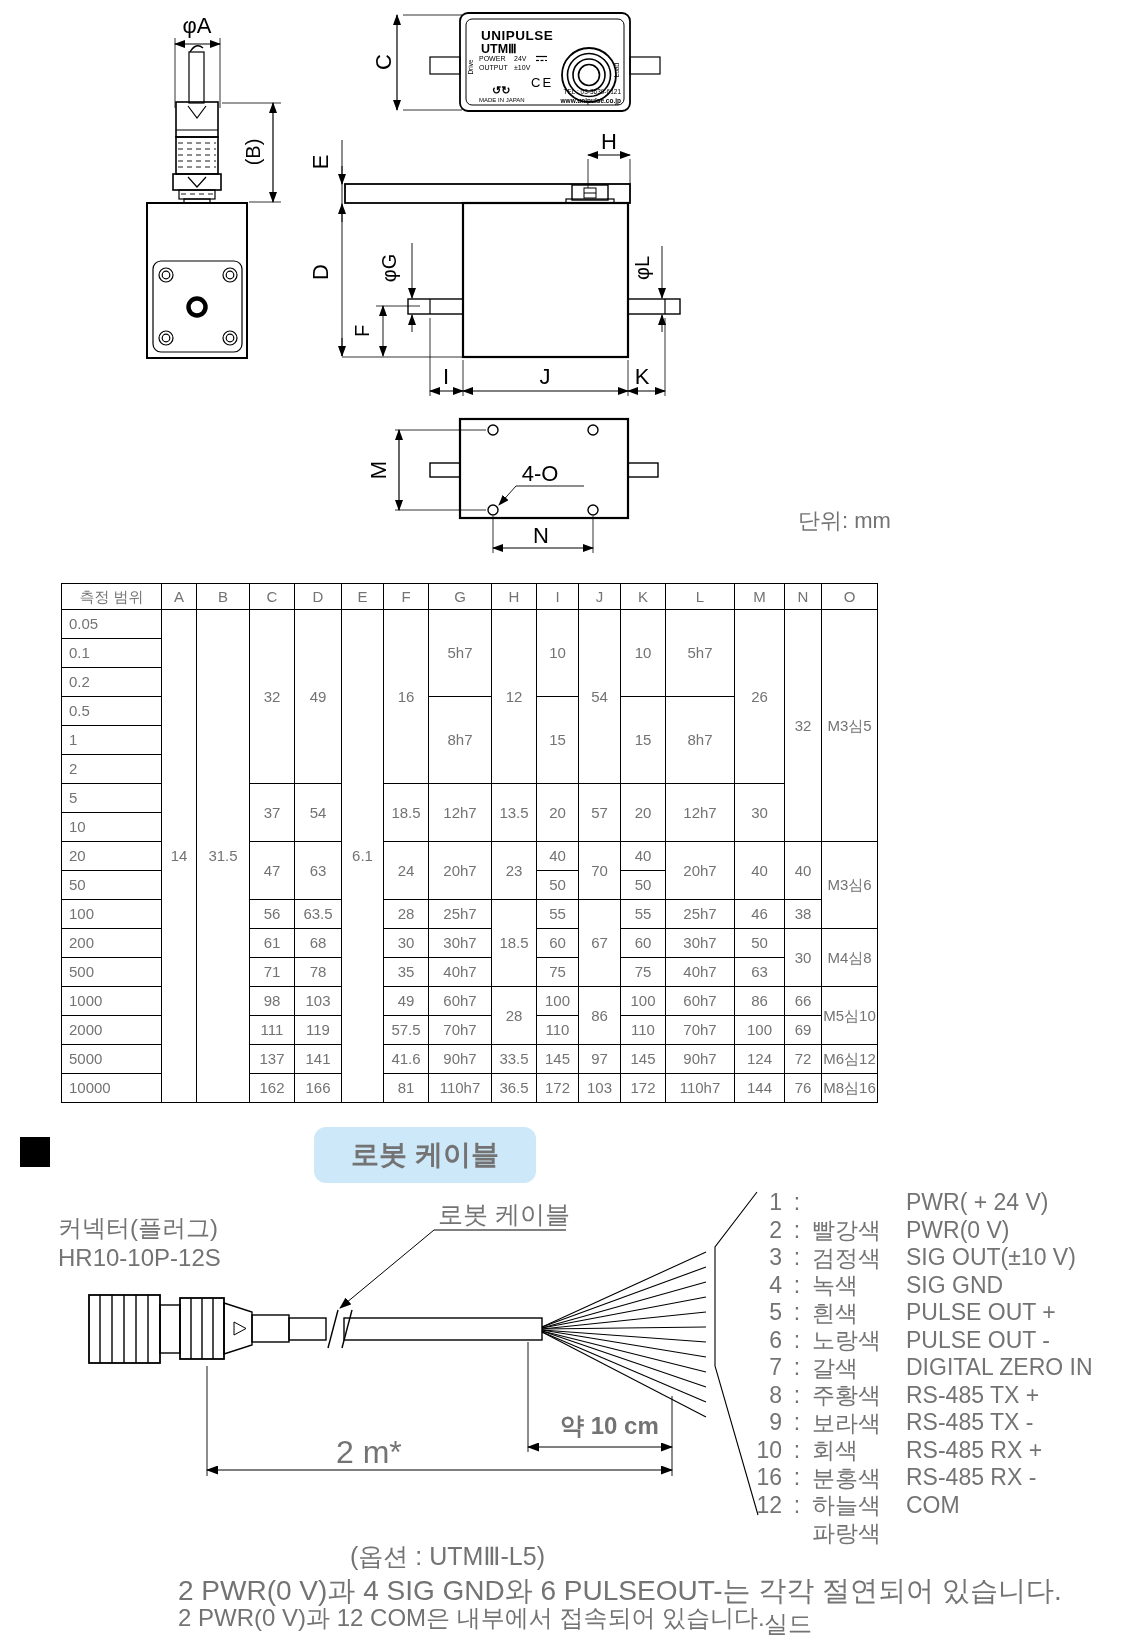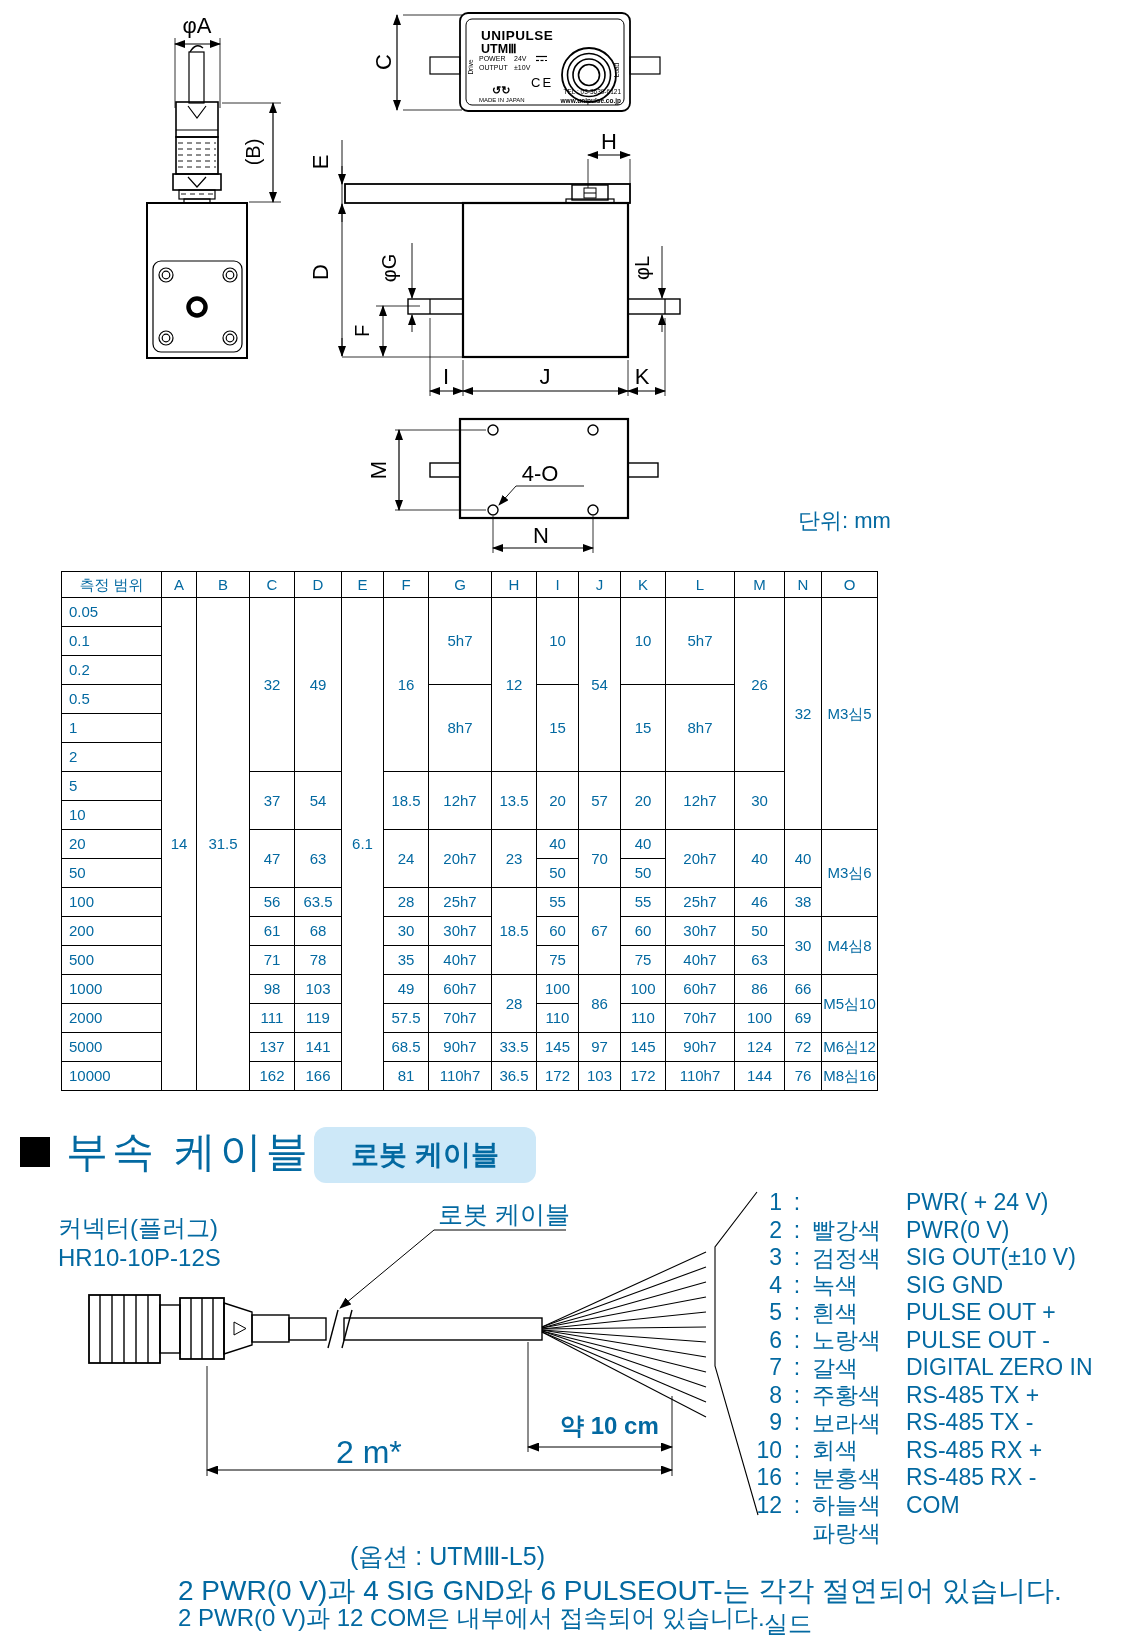--- a/index.html
+++ b/index.html
@@ -1,17 +1,17 @@
 <!DOCTYPE html>
 <html><head>
 <meta charset="utf-8">
 <style>
   html,body{margin:0;padding:0;background:#fff;}
   #page{position:relative;width:1138px;height:1636px;background:#fff;overflow:hidden;
-        font-family:"Liberation Sans",sans-serif;color:#0369a1;}
+        font-family:"Liberation Sans",sans-serif;color:#737373;}
   .abs{position:absolute;}
   svg text{font-family:"Liberation Sans",sans-serif;fill:#000;}
   
   #dimtable{border-collapse:collapse;table-layout:fixed;background:#fff;}
   #dimtable td,#dimtable th{border:1.5px solid #000;text-align:center;vertical-align:middle;
      font-size:15px;font-weight:normal;padding:0;height:28px;line-height:1.05;overflow:hidden;}
   #dimtable th{height:25px;}
   #dimtable td.range{text-align:left;padding-left:7px;}
   
   .wrow{display:flex;height:27.5px;line-height:27.5px;font-size:23px;white-space:nowrap;}
@@ -188,21 +188,21 @@
       <line x1="593" y1="516" x2="593" y2="553" stroke-width="0.8"></line>
       <line x1="493" y1="548" x2="593" y2="548" marker-start="url(#as)" marker-end="url(#ae)"></line>
     </g>
     <text x="386" y="470" font-size="22" text-anchor="middle" transform="rotate(-90 386 470)">M</text>
     <text x="540" y="481" font-size="22" text-anchor="middle">4-O</text>
     <text x="541" y="543" font-size="22" text-anchor="middle">N</text>
   </svg>
 
   <div class="abs" style="left:798px;top:506px;font-size:22px;">단위: mm</div>
 
-  <table id="dimtable" class="abs" style="left:61px;top:571px;padding-left:41px;">
+  <table id="dimtable" class="abs" style="left:61px;top:583px;padding-left:41px;">
     <colgroup>
       <col style="width:100px">
         <col style="width:35px">
         <col style="width:53px">
         <col style="width:45px">
       <col style="width:47px">
         <col style="width:42px">
         <col style="width:45px">
         <col style="width:63px">
       <col style="width:45px">
@@ -370,21 +370,21 @@
           <td>110</td>
           <td>110</td>
           <td>70h7</td>
           <td>100</td>
           <td>69</td>
         </tr>
         <tr>
           <td class="range">5000</td>
           <td>137</td>
           <td>141</td>
-          <td>68.5</td>
+          <td>41.6</td>
           <td>90h7</td>
           <td>33.5</td>
           <td>145</td>
           <td>97</td>
           <td>145</td>
           <td>90h7</td>
           <td>124</td>
           <td>72</td>
           <td>M6심12</td>
         </tr>
@@ -400,21 +400,20 @@
           <td>172</td>
           <td>110h7</td>
           <td>144</td>
           <td>76</td>
           <td>M8심16</td>
         </tr>
       </tbody>
   </table>
 
   <div class="abs" style="left:20px;top:1137px;width:30px;height:30px;background:#000;"></div>
-  <div class="abs klabel" style="left:66px;top:1124px;font-size:42px;letter-spacing:4px;">부속 케이블</div>
   <div class="abs" style="left:314px;top:1127px;width:222px;height:56px;border-radius:12px;
        background:#cde8f8;text-align:center;line-height:56px;font-size:28px;font-weight:bold;">로봇 케이블</div>
 
   <div class="abs klabel" style="left:58px;top:1212px;font-size:24px;">커넥터(플러그)</div>
   <div class="abs klabel" style="left:58px;top:1244px;font-size:24px;">HR10-10P-12S</div>
   <div class="abs klabel" style="left:438px;top:1198px;font-size:25px;">로봇 케이블</div>
   <div class="abs klabel" style="left:336px;top:1434px;font-size:32px;">2 m*</div>
   <div class="abs klabel" style="left:560px;top:1410px;font-size:24px;font-weight:bold;">약 10 cm</div>
   <div class="abs klabel" style="left:350px;top:1540px;font-size:25px;">(옵션 : UTMⅢ-L5)</div>
   <div class="abs klabel" style="left:764px;top:1608px;font-size:24px;text-align:right;">실드</div>

